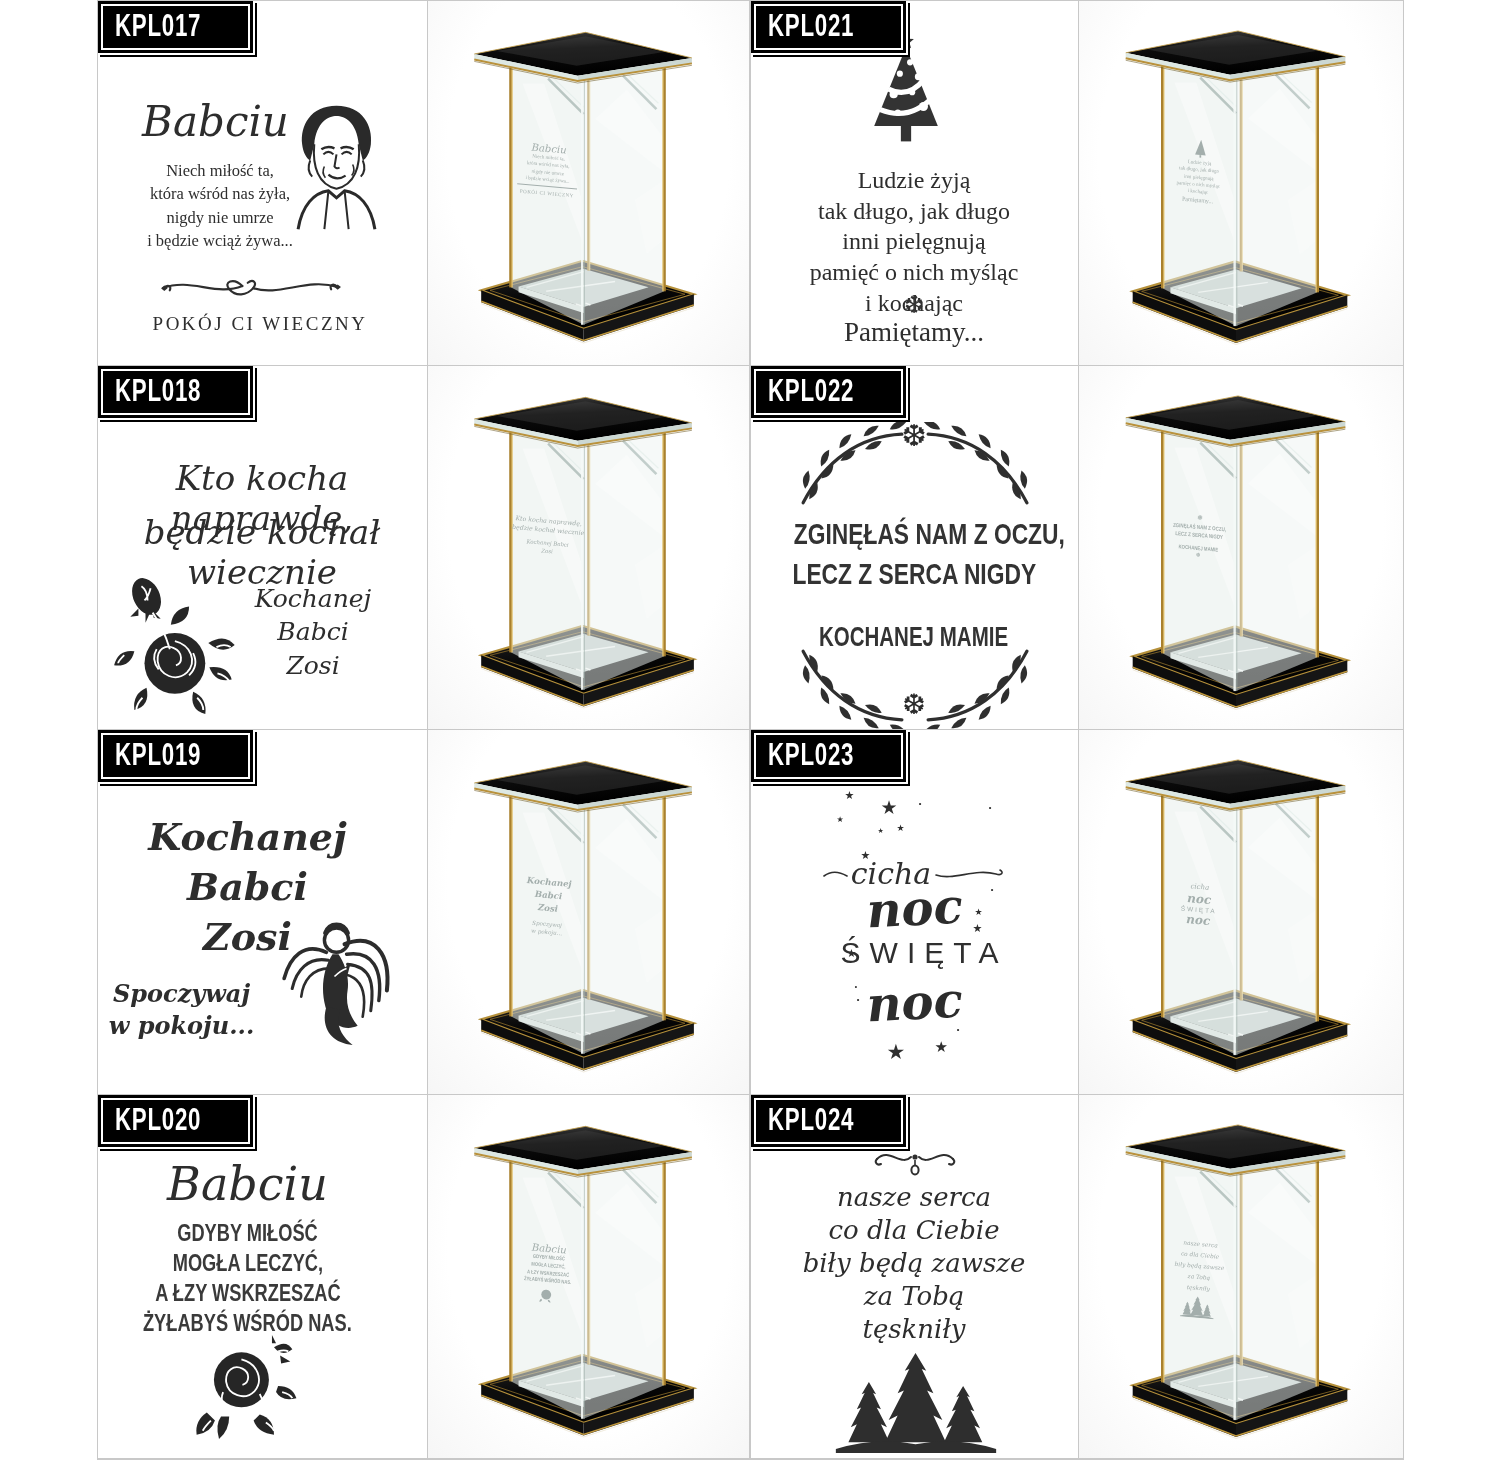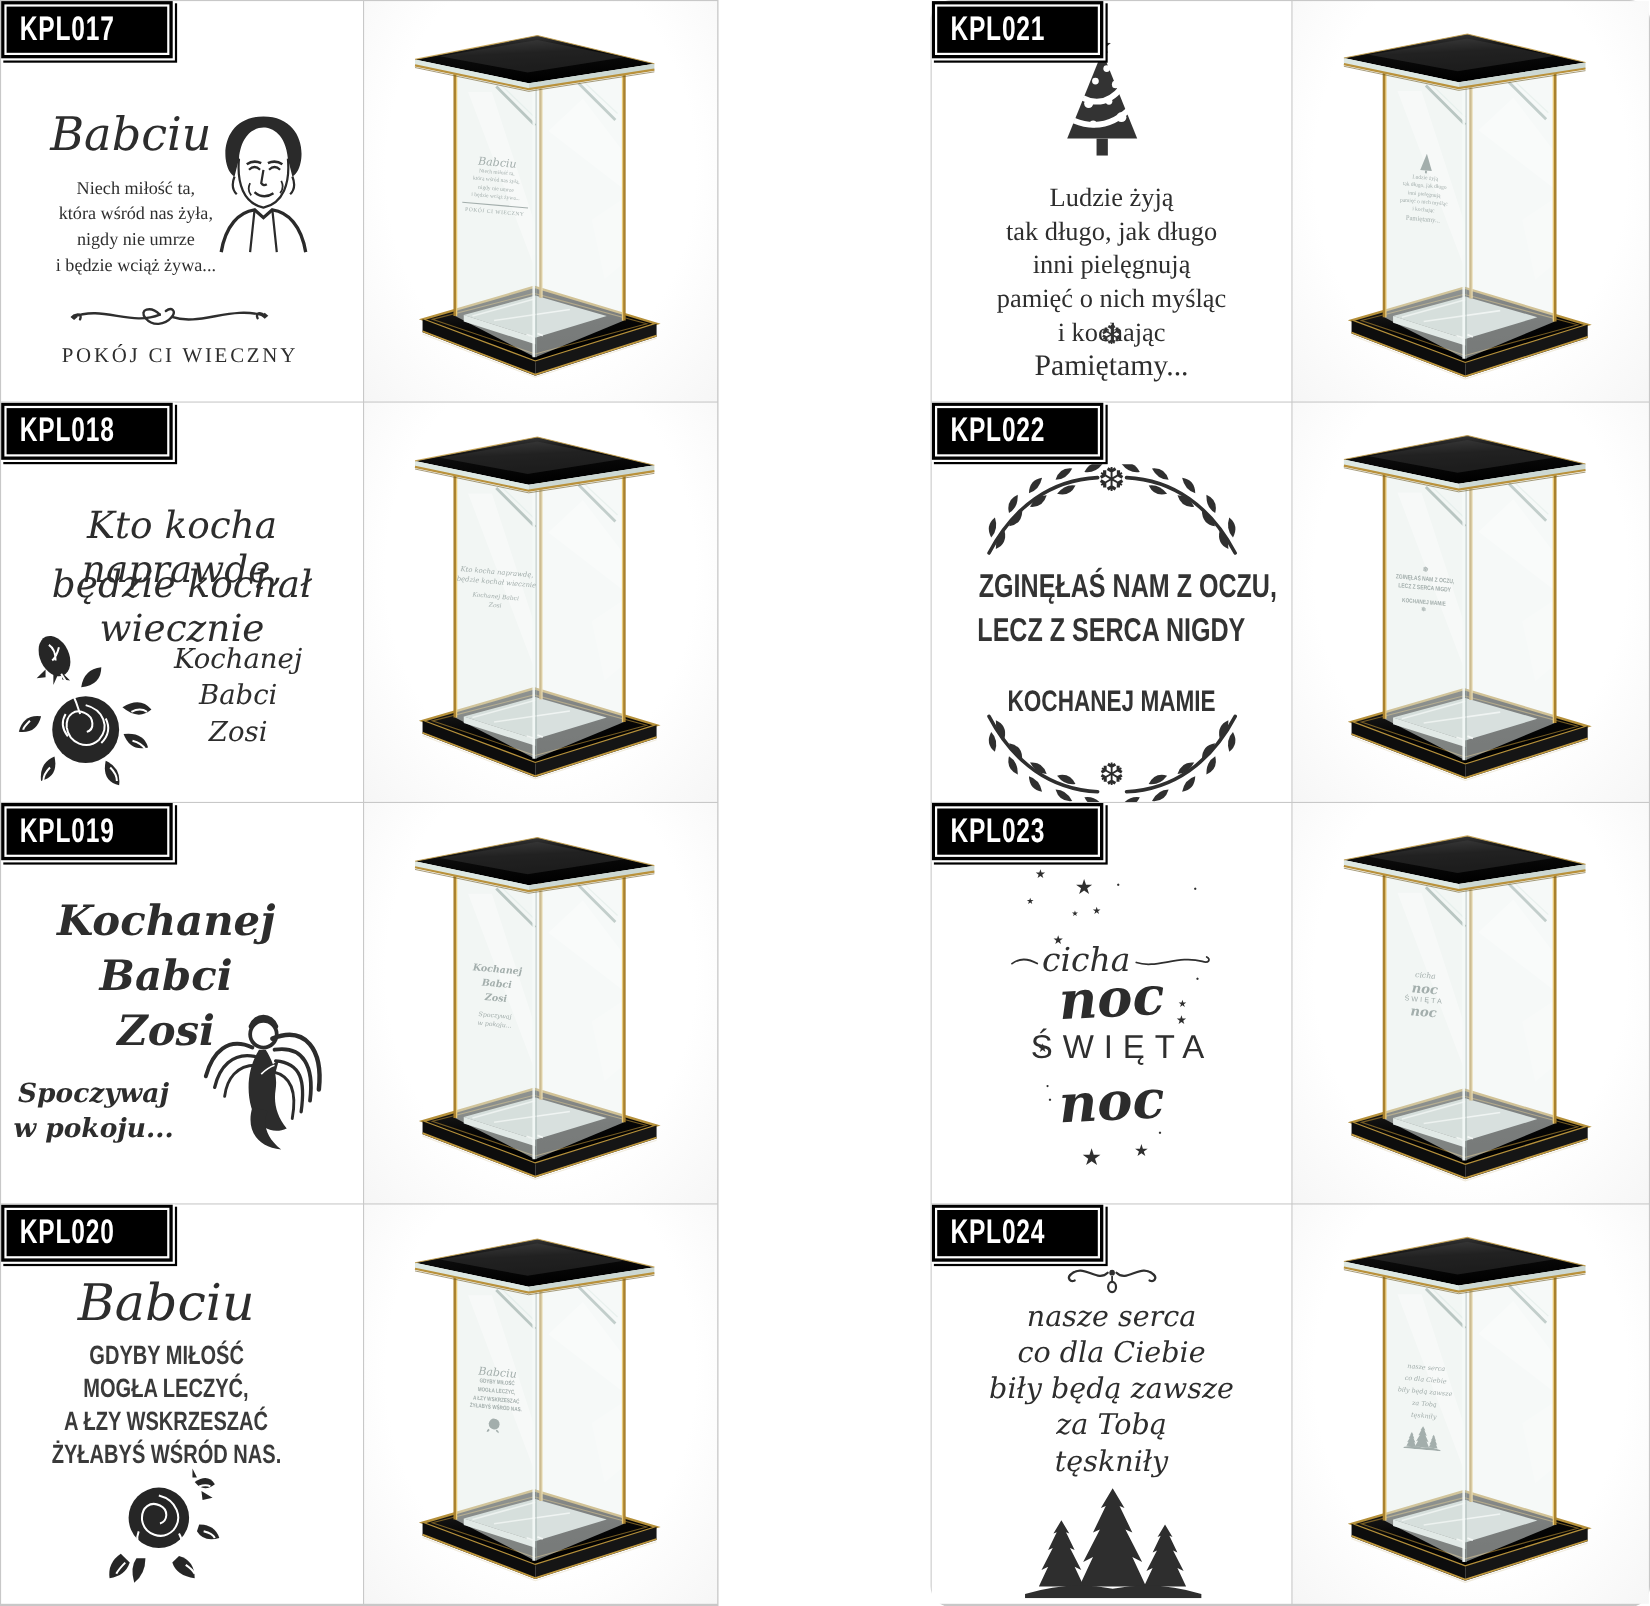--- a/index.html
+++ b/index.html
@@ -1,20 +1,20 @@
 <!DOCTYPE html>
 <html><head>
 <meta charset="utf-8">
 <style>
   html,body{margin:0;padding:0;background:#fff;}
   body{width:1500px;height:1460px;overflow:hidden;font-family:"Liberation Serif",serif;}
-  .sheet{display:flex;justify-content:space-between;width:1500px;height:1460px;background:#fff;}
+  .sheet{display:flex;justify-content:center;width:1500px;height:1460px;background:#fff;}
   .group{display:grid;gap:1px;background:#c8c8c8;border:1px solid #c8c8c8;height:1459px;}
   .group.left{grid-template-columns:329px 321px;grid-auto-rows:363.5px;}
-  .group.right{grid-template-columns:327px 324px;grid-auto-rows:363.5px;border-radius:19px;}
+  .group.right{grid-template-columns:327px 324px;grid-auto-rows:363.5px;}
   .cell{background:#fff;position:relative;overflow:hidden;}
   .cell.photo{background:radial-gradient(ellipse at 50% 42%, #ffffff 62%, #f6f6f6 100%);}
 
   
   .badge{position:absolute;top:0;left:0;z-index:6;background:#000;padding:3px;
          box-shadow:0 0 0 2px #fff, 3px 3px 0 1px #000;}
   .badge-frame{border:2px solid #fff;padding:2px 14px 4px 12px;}
   .badge-label{display:inline-block;color:#fff;font-family:"Liberation Sans",sans-serif;
          font-weight:700;font-size:31px;letter-spacing:1px;transform:scaleX(.72);transform-origin:left center;white-space:nowrap;}
 

